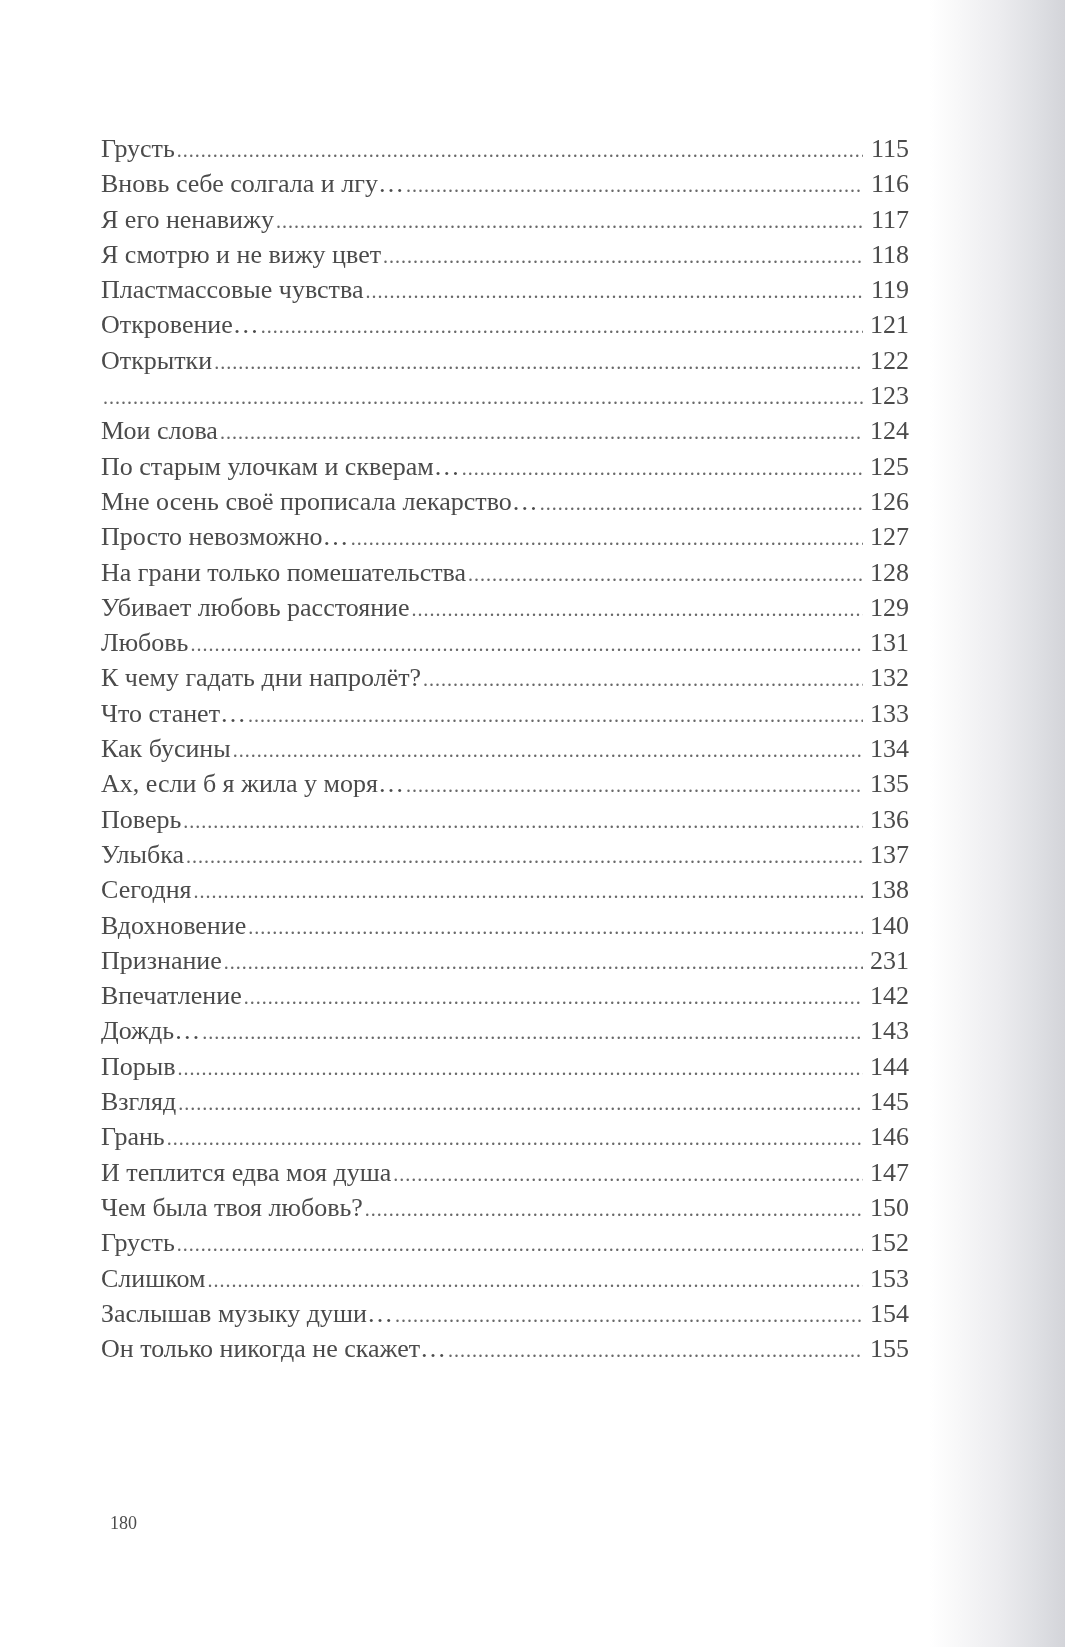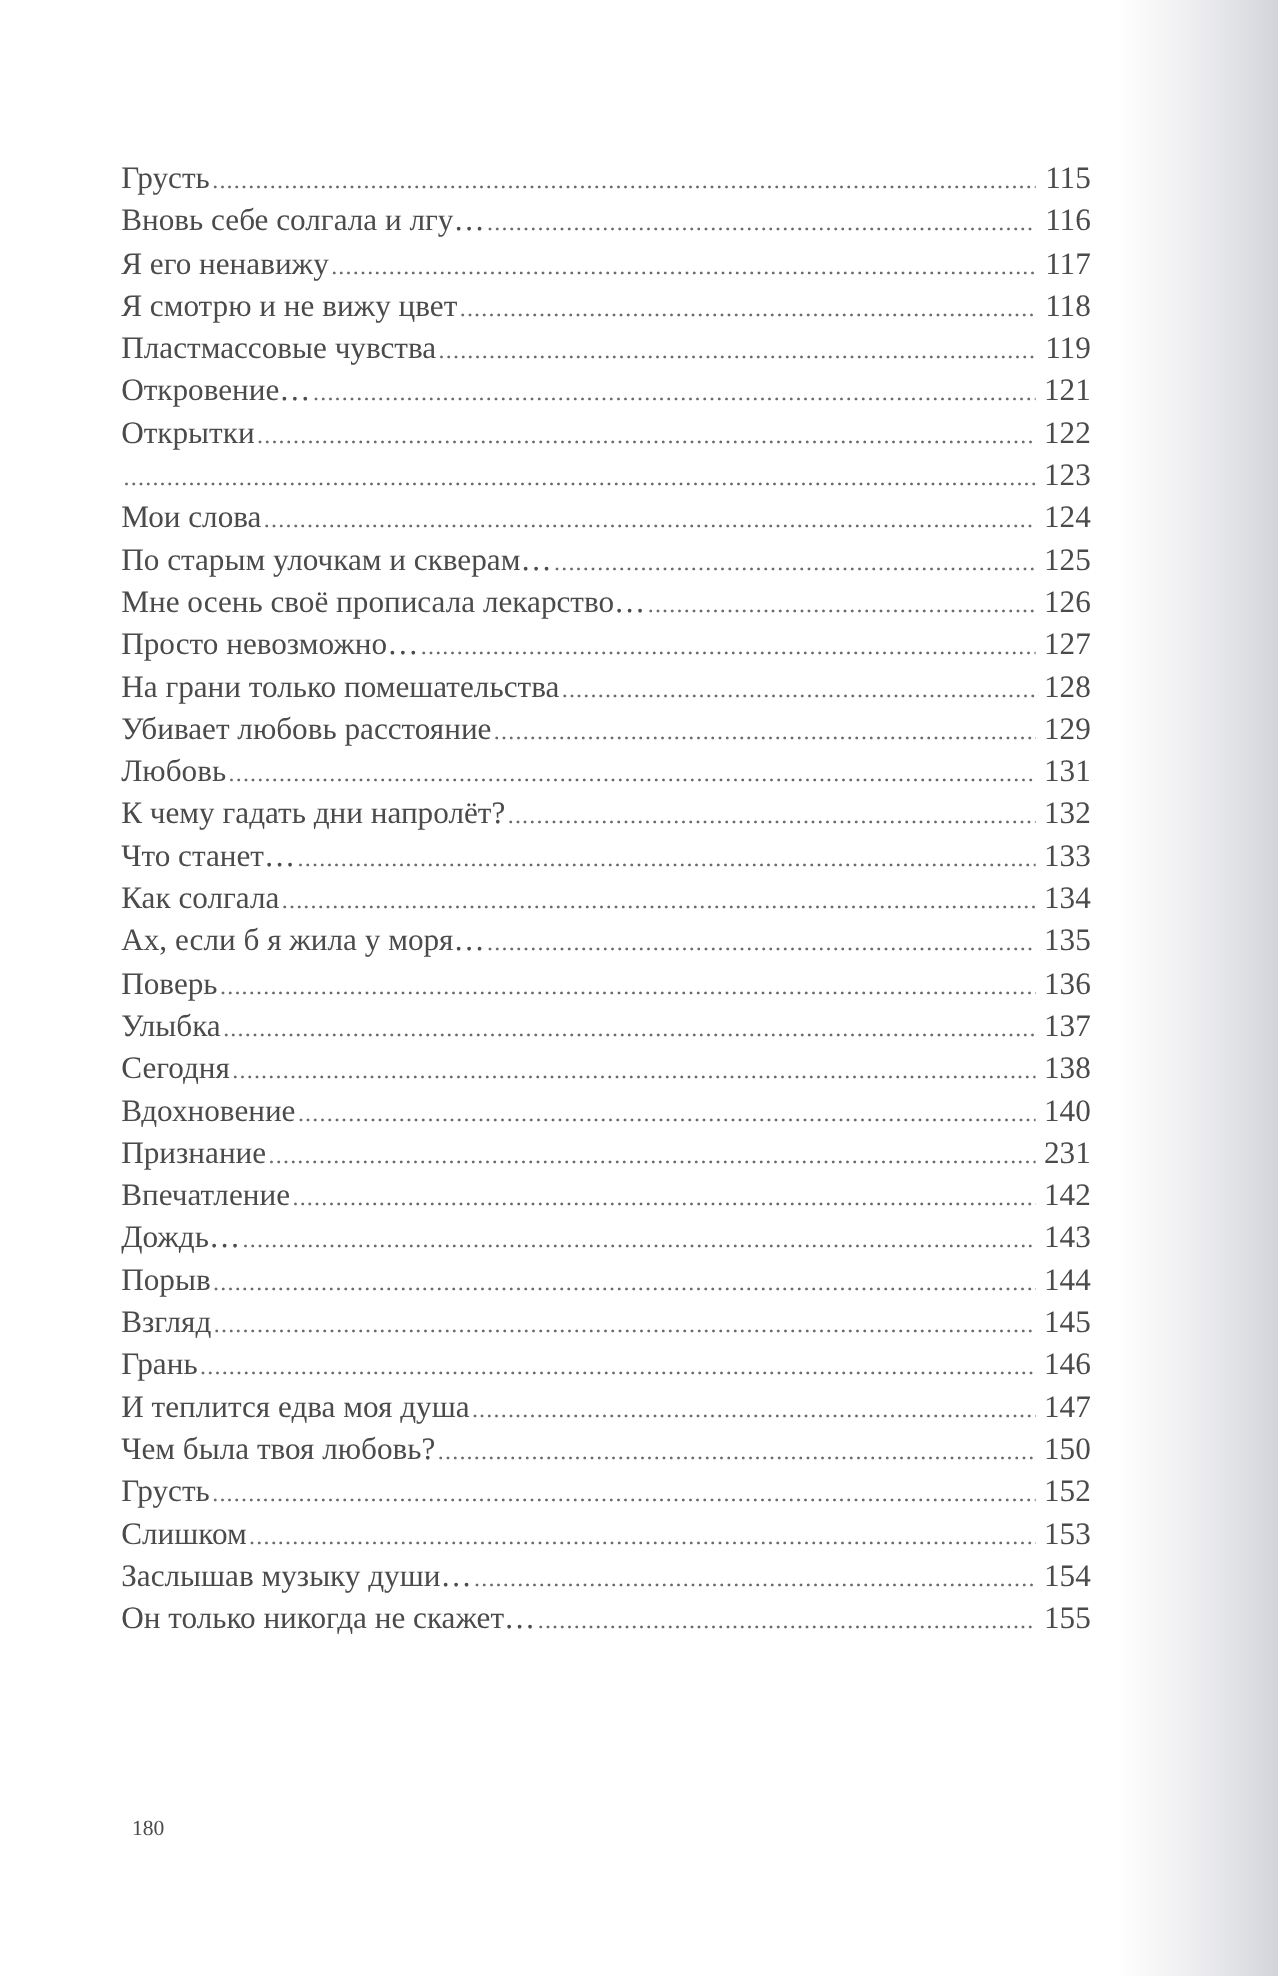--- a/index.html
+++ b/index.html
@@ -159,21 +159,21 @@
         <span class="toc-title">К чему гадать дни напролёт?</span>
         <span class="toc-dots"></span>
         <span class="toc-page">132</span>
       </li>
       <li class="toc-row">
         <span class="toc-title">Что станет…</span>
         <span class="toc-dots"></span>
         <span class="toc-page">133</span>
       </li>
       <li class="toc-row">
-        <span class="toc-title">Как солгала</span>
+        <span class="toc-title">Как бусины</span>
         <span class="toc-dots"></span>
         <span class="toc-page">134</span>
       </li>
       <li class="toc-row">
         <span class="toc-title">Ах, если б я жила у моря…</span>
         <span class="toc-dots"></span>
         <span class="toc-page">135</span>
       </li>
       <li class="toc-row">
         <span class="toc-title">Поверь</span>

